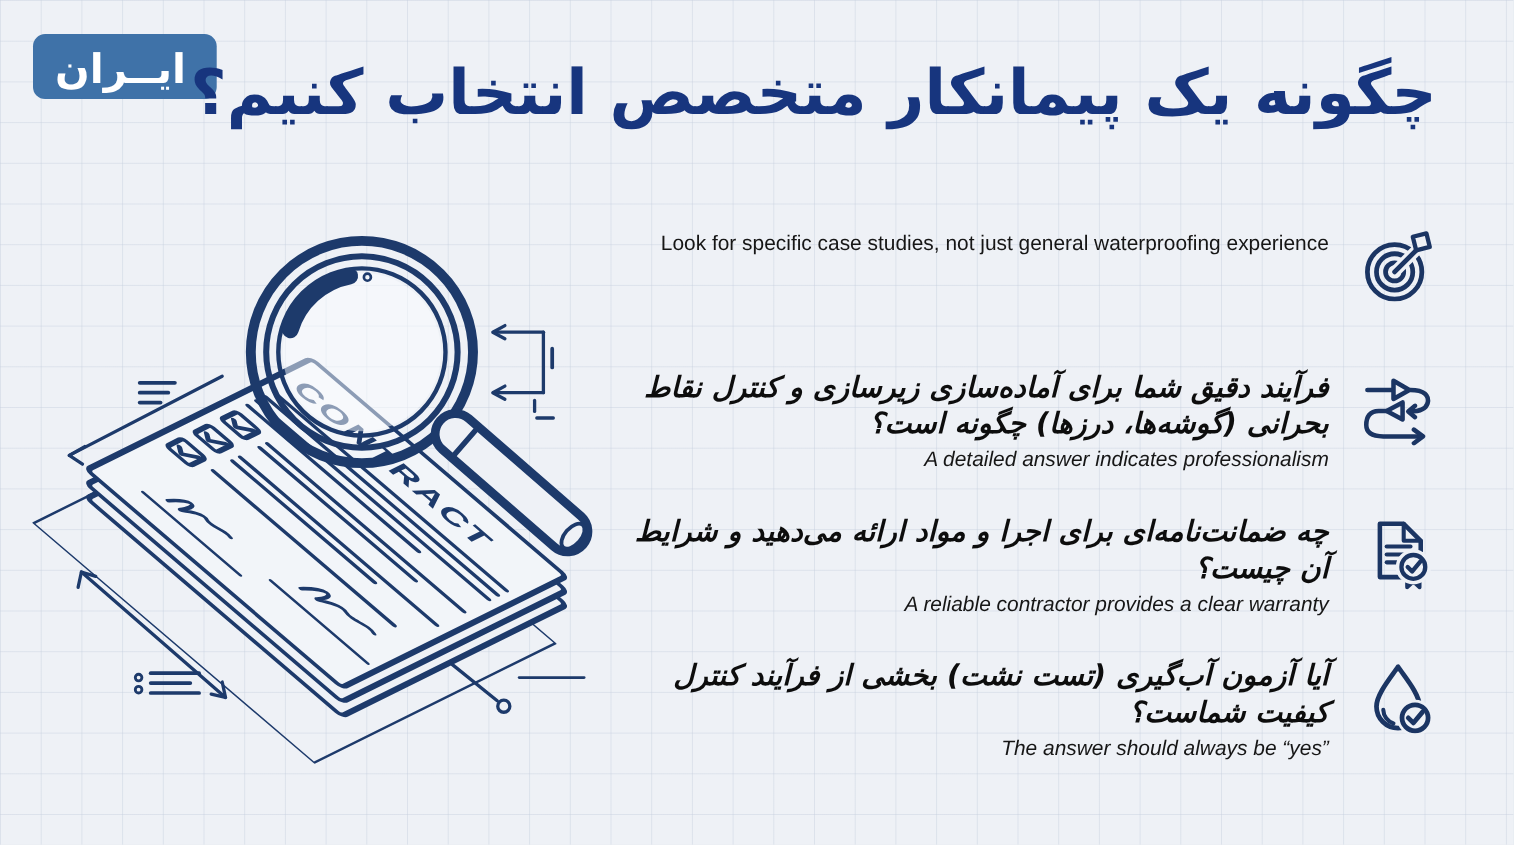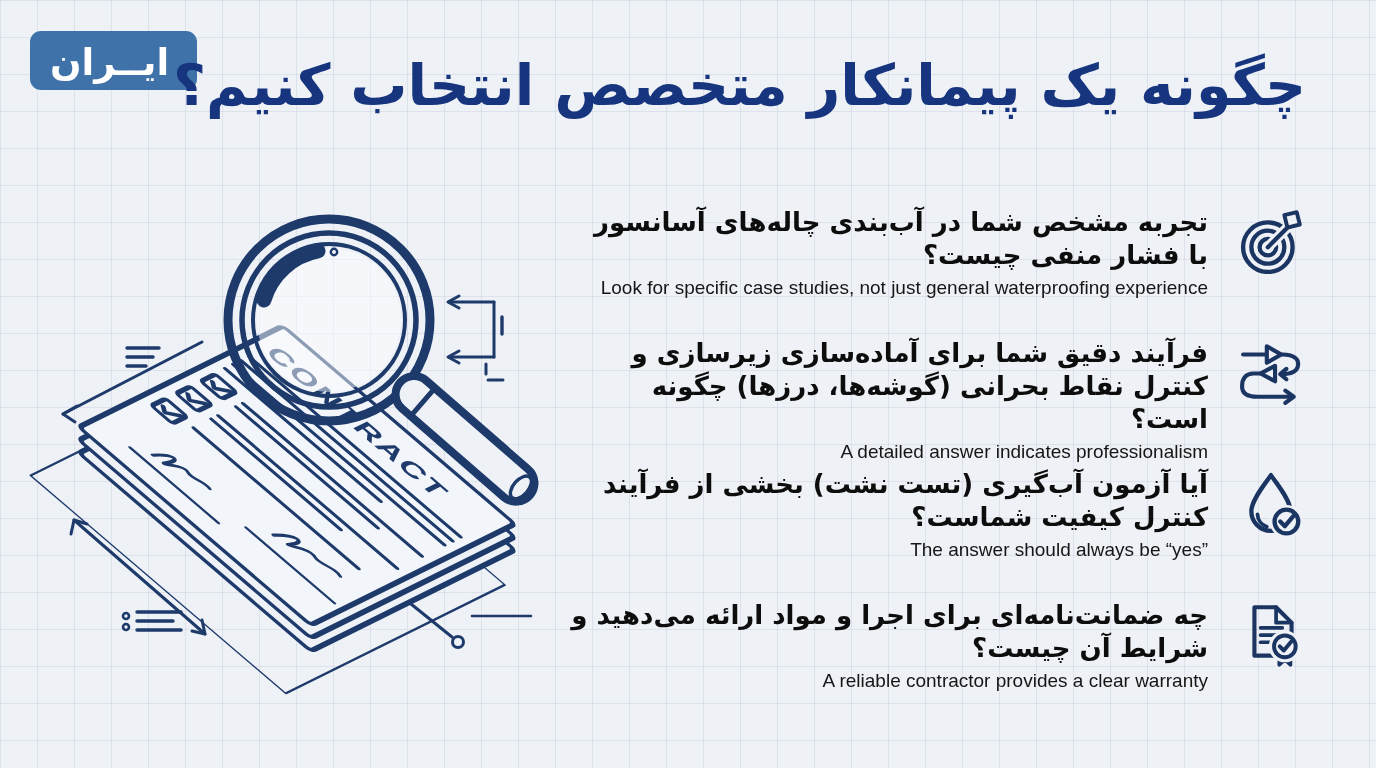--- a/index.html
+++ b/index.html
@@ -21,21 +21,21 @@
   .logo .badge.blue{background:#3f72a8;padding-right:28px;}
   .logo .badge.dark{background:#31424f;margin-left:-14px;z-index:2;}
   
   .title{
     position:absolute;top:52px;right:70px;direction:rtl;white-space:nowrap;
     color:#17357e;font-size:57px;font-weight:700;letter-spacing:-.5px;
   }
   
   .questions{position:absolute;top:206px;right:70px;direction:rtl;}
   .q-row{display:flex;gap:32px;align-items:flex-start;height:97px;}
-  .q-row + .q-row{margin-top:34px;}
+  .q-row + .q-row{margin-top:34px;font-style:italic;}
   .q-icon{width:66px;height:66px;flex:none;margin-top:2px;}
   .q-texts{width:640px;}
   .q-fa{
     color:#0d0d0d;font-size:26px;font-weight:700;line-height:1.27;text-align:right;
   }
   .q-en{
     direction:ltr;text-align:right;margin-top:5px;
     color:#161616;font-size:19px;font-weight:400;
     font-family:"Liberation Sans", sans-serif;
   }
@@ -159,52 +159,37 @@
     <div class="q-row">
       <svg class="q-icon" viewBox="0 0 64 64" fill="none" stroke="#1b3563" stroke-width="4.2" stroke-linecap="round" stroke-linejoin="round">
         <circle cx="27" cy="38" r="24"></circle>
         <circle cx="27" cy="38" r="16"></circle>
         <circle cx="27" cy="38" r="8"></circle>
         <line x1="27" y1="38" x2="51" y2="14" stroke="#eef1f6" stroke-width="10"></line>
         <line x1="27" y1="38" x2="49" y2="16"></line>
         <path d="M46,19 L43,7 L55,4 L58,16 Z" stroke-width="3.8" fill="#eef1f6"></path>
       </svg>
       <div class="q-texts">
-        <div class="q-fa">تجربه مشخص شما در آب‌بندی چاله‌های آسانسور با فشار منفی چیست؟</div>
         <div class="q-en">Look for specific case studies, not just general waterproofing experience</div>
       </div>
     </div>
 
     <div class="q-row">
       <svg class="q-icon" viewBox="0 0 64 64" fill="none" stroke="#1b3563" stroke-width="4" stroke-linecap="round" stroke-linejoin="round">
         <line x1="3" y1="15" x2="25" y2="15"></line>
         <path d="M26,7 L40,15 L26,23 Z"></path>
         <path d="M41,15 C53,15 58,20 56,27 C54,33 48,34 41,34"></path>
         <path d="M45,29 L39,34 L45,39"></path>
         <path d="M34,26 L20,33.5 L34,41 Z"></path>
         <path d="M20,33.5 H13 C5,33.5 2,39 2,46 C2,53 8,56 17,56 H49"></path>
         <path d="M44,50 L52,56 L44,62"></path>
       </svg>
       <div class="q-texts">
         <div class="q-fa">فرآیند دقیق شما برای آماده‌سازی زیرسازی و کنترل نقاط بحرانی (گوشه‌ها، درزها) چگونه است؟</div>
         <div class="q-en">A detailed answer indicates professionalism</div>
-      </div>
-    </div>
-
-    <div class="q-row">
-      <svg class="q-icon" viewBox="0 0 64 64" fill="none" stroke="#1b3563" stroke-width="4.2" stroke-linecap="round" stroke-linejoin="round">
-        <path d="M30,5 C24,14 11,29 11,40 a19,19 0 0 0 38,0 C49,29 36,14 30,5 Z"></path>
-        <path d="M17,43 a13,13 0 0 0 9,12" stroke-width="3.6"></path>
-        <circle cx="45" cy="50" r="14.5" fill="#eef1f6" stroke="#eef1f6" stroke-width="3"></circle>
-        <circle cx="45" cy="50" r="11.5"></circle>
-        <path d="M39,50 l4.5,4.5 l8,-9.5"></path>
-      </svg>
-      <div class="q-texts">
-        <div class="q-fa">آیا آزمون آب‌گیری (تست نشت) بخشی از فرآیند کنترل کیفیت شماست؟</div>
-        <div class="q-en">The answer should always be “yes”</div>
       </div>
     </div>
 
     <div class="q-row">
       <svg class="q-icon" viewBox="0 0 64 64" fill="none" stroke="#1b3563" stroke-width="4" stroke-linecap="round" stroke-linejoin="round">
         <path d="M14,6 H35 L50,21 V53 H14 Z"></path>
         <path d="M35,6 V21 H50" stroke-width="3.6"></path>
         <line x1="20" y1="26" x2="41" y2="26" stroke-width="3.6"></line>
         <line x1="20" y1="33" x2="43" y2="33" stroke-width="3.6"></line>
         <line x1="20" y1="40" x2="34" y2="40" stroke-width="3.6"></line>
@@ -213,14 +198,28 @@
         <circle cx="43.5" cy="44" r="13.5" fill="#eef1f6" stroke="#eef1f6" stroke-width="4"></circle>
         <circle cx="43.5" cy="44" r="10.5" stroke-width="3.8"></circle>
         <path d="M38.5,44 l4,4 l7.5,-9" stroke-width="3.8"></path>
       </svg>
       <div class="q-texts">
         <div class="q-fa">چه ضمانت‌نامه‌ای برای اجرا و مواد ارائه می‌دهید و شرایط آن چیست؟</div>
         <div class="q-en">A reliable contractor provides a clear warranty</div>
       </div>
     </div>
 
+    <div class="q-row">
+      <svg class="q-icon" viewBox="0 0 64 64" fill="none" stroke="#1b3563" stroke-width="4.2" stroke-linecap="round" stroke-linejoin="round">
+        <path d="M30,5 C24,14 11,29 11,40 a19,19 0 0 0 38,0 C49,29 36,14 30,5 Z"></path>
+        <path d="M17,43 a13,13 0 0 0 9,12" stroke-width="3.6"></path>
+        <circle cx="45" cy="50" r="14.5" fill="#eef1f6" stroke="#eef1f6" stroke-width="3"></circle>
+        <circle cx="45" cy="50" r="11.5"></circle>
+        <path d="M39,50 l4.5,4.5 l8,-9.5"></path>
+      </svg>
+      <div class="q-texts">
+        <div class="q-fa">آیا آزمون آب‌گیری (تست نشت) بخشی از فرآیند کنترل کیفیت شماست؟</div>
+        <div class="q-en">The answer should always be “yes”</div>
+      </div>
+    </div>
+
   </div>
 </div>
 
 </body></html>

